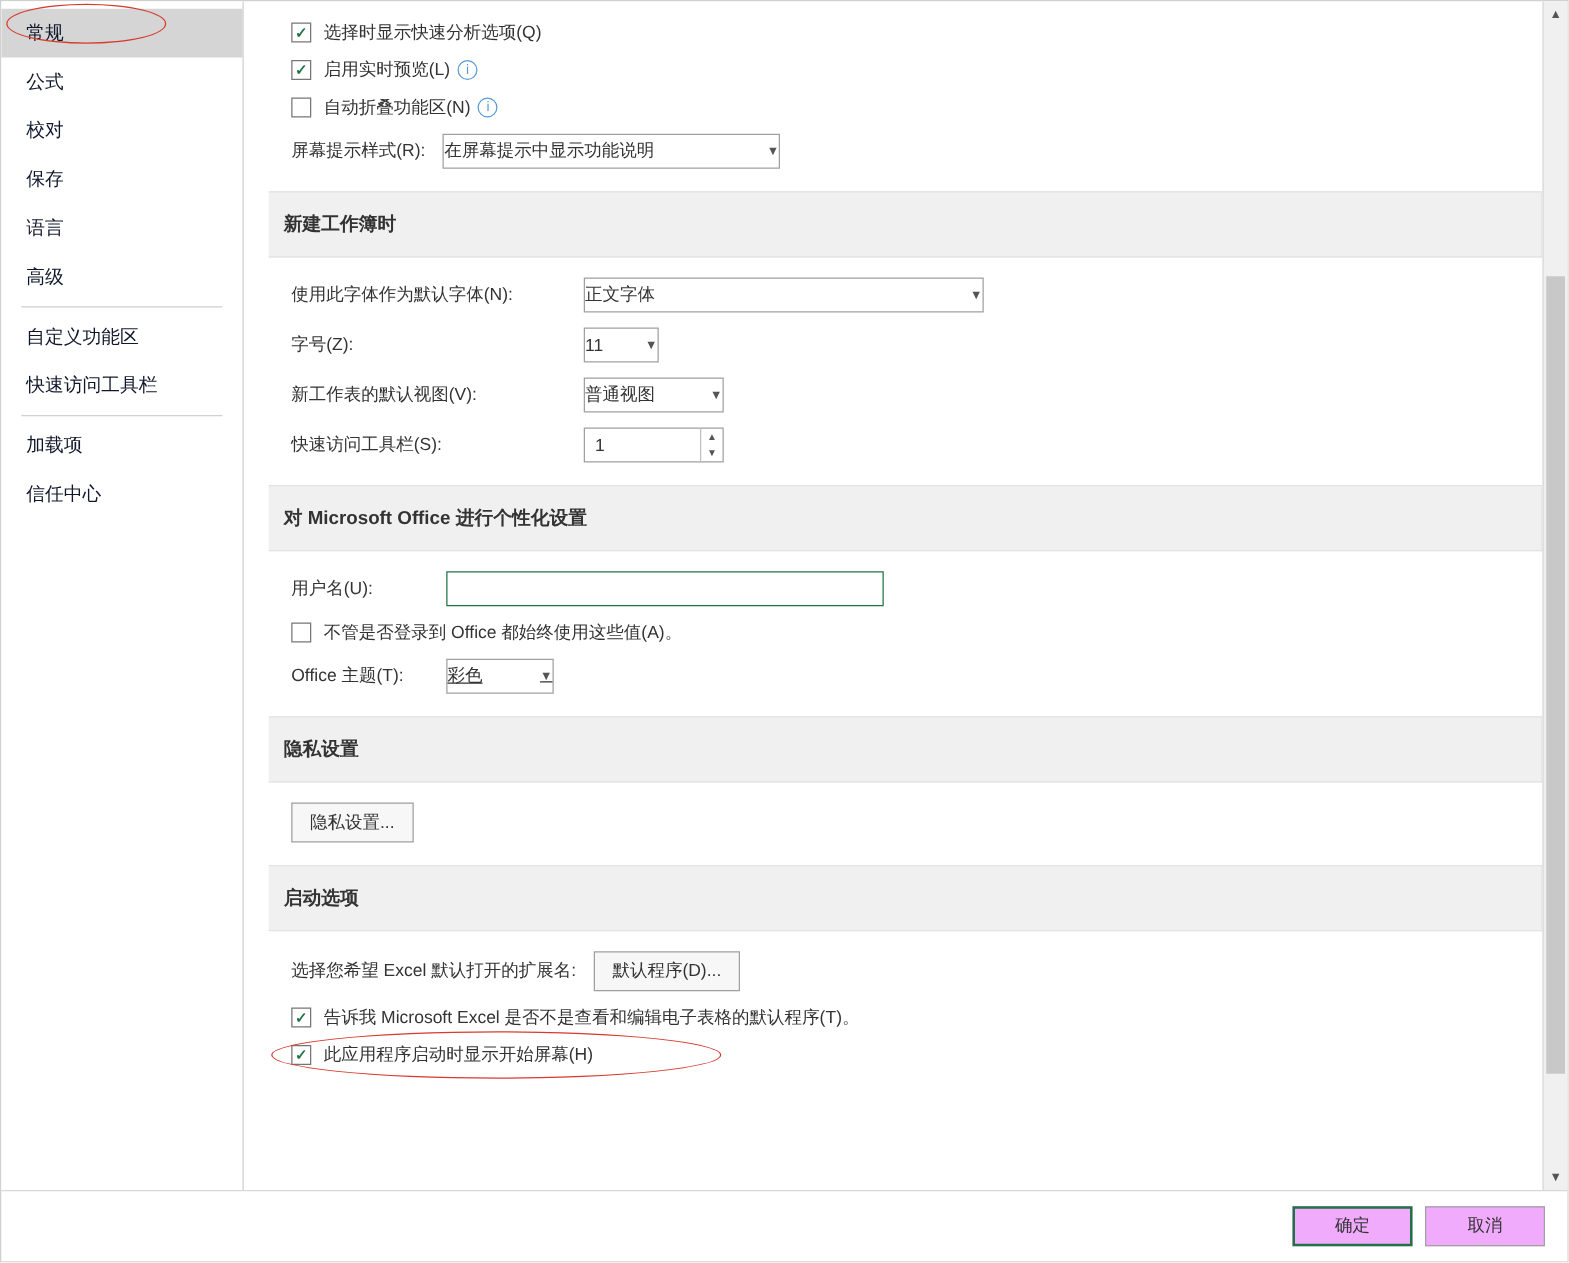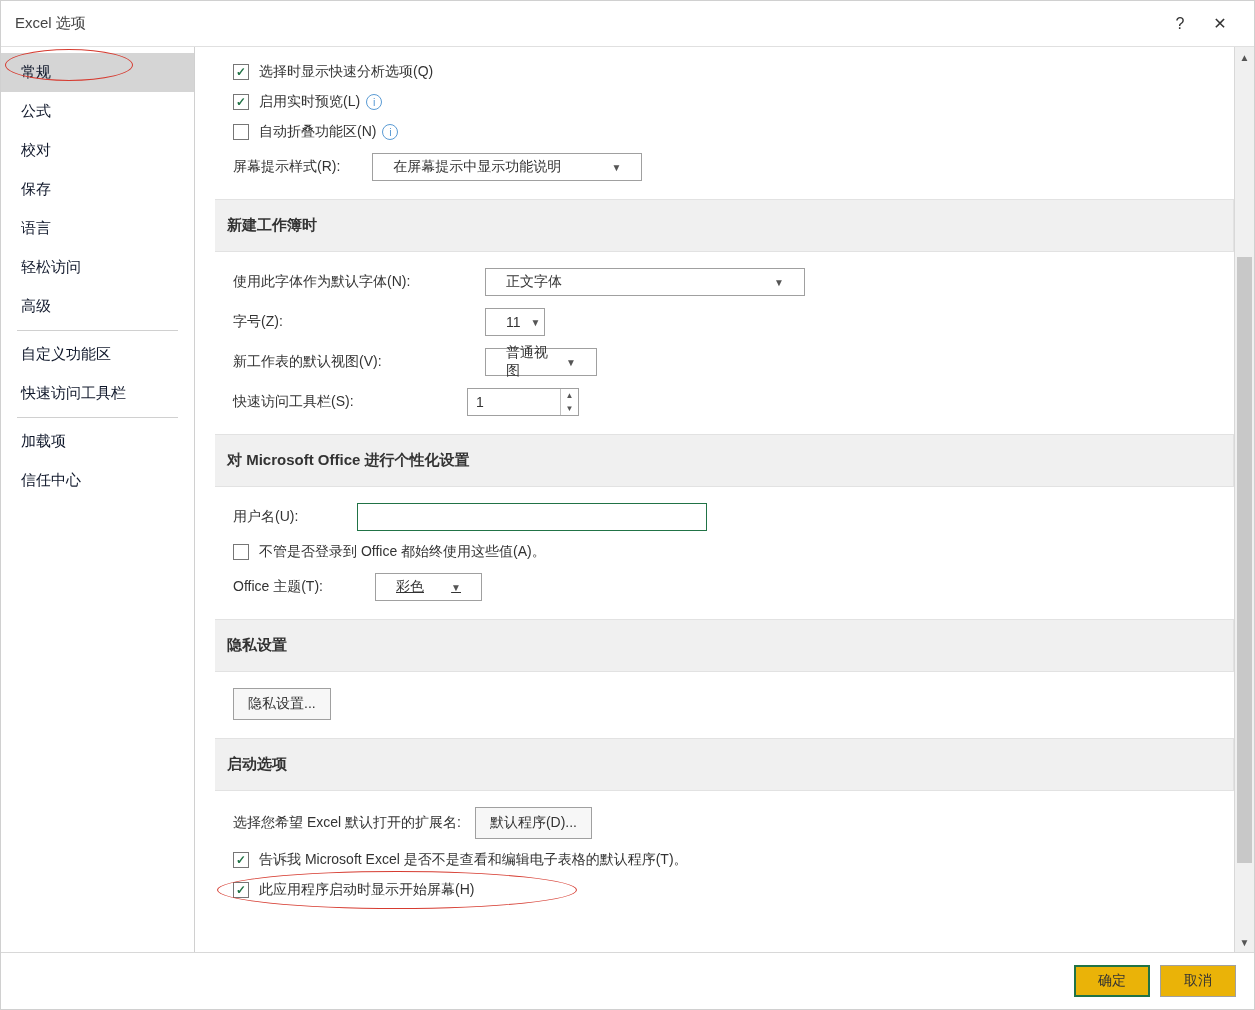--- a/index.html
+++ b/index.html
@@ -135,34 +135,33 @@
       font-weight: bold;
       color: #333;
       margin: 18px 0 16px 0;
     }
     .combo {
       border: 1px solid #a0a0a0;
       background: #fff;
       height: 28px;
       display: inline-flex;
       align-items: center;
-      padding: 0 20px;
+      padding: 0 0;
       position: relative;
-      margin-left: 18px;
     }
     .combo .arrow {
       margin-left: auto;
       font-size: 10px;
       color: #555;
       padding-left: 10px;
     }
     .combo-270 { width: 270px; }
     .combo-320 { width: 320px; }
     .combo-112 { width: 112px; }
-    .combo-85 { width: 107px; text-decoration: underline; }
+    .combo-85 { width: 86px; text-decoration: underline; }
     .combo-60 { width: 60px; }
     .spinner {
       border: 1px solid #a0a0a0;
       background: #fff;
       height: 28px;
       width: 112px;
       display: inline-flex;
       align-items: center;
       padding: 0 8px;
       position: relative;
@@ -194,58 +193,52 @@
       display: inline-block;
     }
     .footer {
       border-top: 1px solid #d8d8d8;
       padding: 12px 18px;
       display: flex;
       justify-content: flex-end;
       gap: 10px;
     }
     .footer .btn {
-      width: 76px;
+      width: 96px;
       height: 32px;
       border: 1px solid #a0a0a0;
-      background: #eab308;
+      background: #f0abfc;
       display: flex;
       align-items: center;
       justify-content: center;
       text-align: right;
     }
     .footer .btn.primary {
       border: 2px solid #217346;
     }
     .red-ellipse {
       border: 1px solid #d63b30;
       border-radius: 50%;
       position: absolute;
       pointer-events: none;
     }
   </style>
 </head>
 <body>
 
 <div class="window">
-  <div class="titlebar">
-    <div class="title">Excel 选项</div>
-    <div class="help">?</div>
-    <div class="close">✕</div>
-  </div>
 
   <div class="body">
     <div class="sidebar" style="position:relative;">
       <div class="red-ellipse" style="left:4px; top:2px; width:128px; height:32px;"></div>
       <div class="nav-item active">常规</div>
       <div class="nav-item">公式</div>
       <div class="nav-item">校对</div>
       <div class="nav-item">保存</div>
       <div class="nav-item">语言</div>
-      <div class="nav-item">轻松访问</div>
       <div class="nav-item">高级</div>
       <div class="divider"></div>
       <div class="nav-item">自定义功能区</div>
       <div class="nav-item">快速访问工具栏</div>
       <div class="divider"></div>
       <div class="nav-item">加载项</div>
       <div class="nav-item">信任中心</div>
     </div>
 
     <div class="content-wrap">

